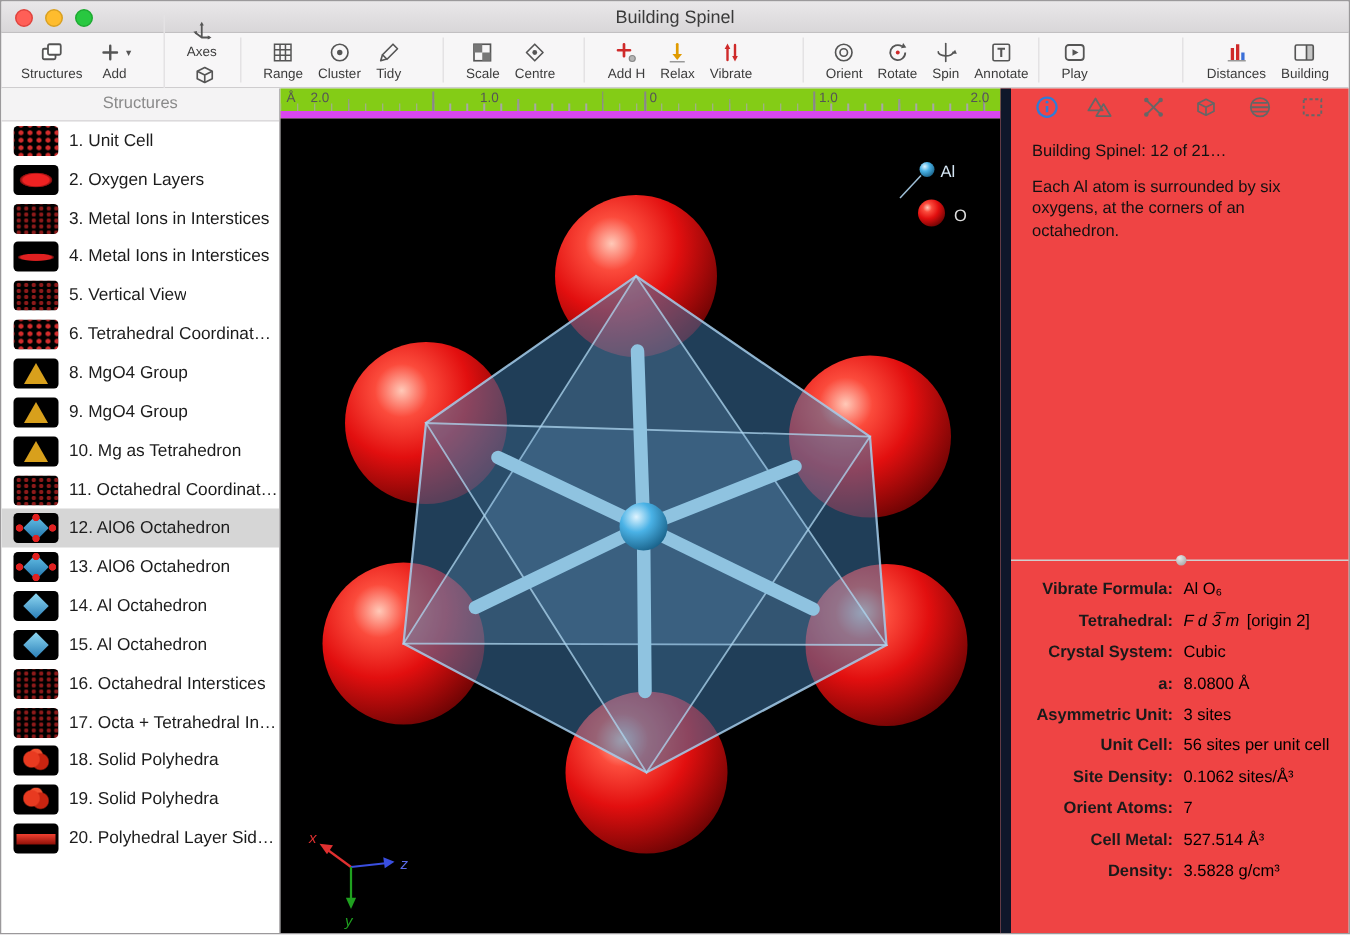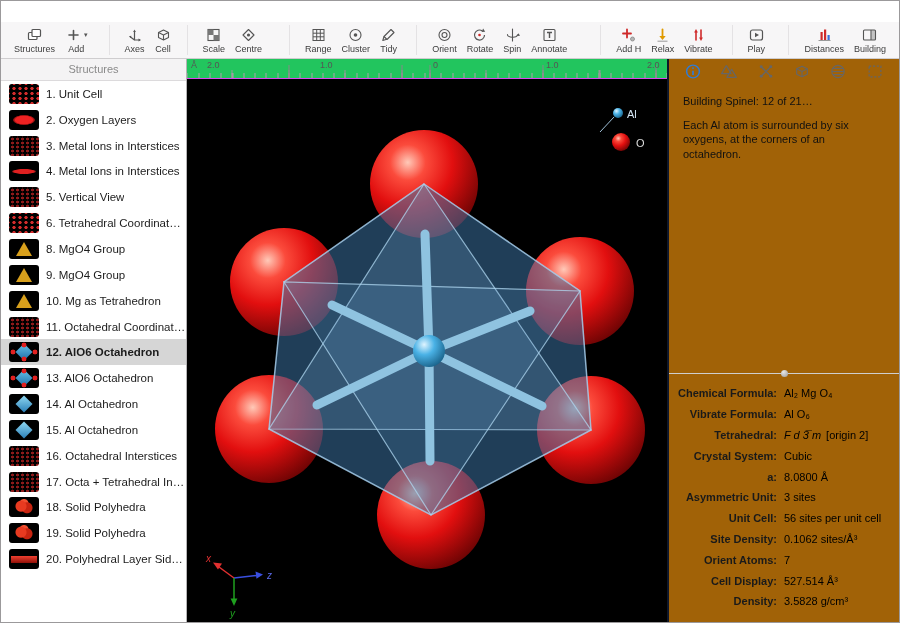--- a/index.html
+++ b/index.html
@@ -16,40 +16,40 @@
   .tl.red { background:#ff5f57; border:1px solid #e0443e; }
   .tl.yellow { background:#febc2e; border:1px solid #d9a022; }
   .tl.green { background:#28c840; border:1px solid #1eaa32; }
 
   
   #toolbar { position:absolute; left:0; right:0; top:21px; height:37px;
     background:#f7f6f7; border-bottom:1px solid #cfcdcf;
     display:flex; align-items:center; padding:0 8px; }
   .tb-group { display:flex; align-items:flex-end; }
   .tb-group + .tb-group { border-left:1px solid #e4e2e4; margin-left:10px; padding-left:10px; }
-  .tb-group:nth-child(2){ margin-left:16px; }
+  .tb-group:nth-child(2){ margin-left:16px;flex-direction:column; }
   .tb-group:nth-child(4){ margin-left:22px; }
   .tb-group:nth-child(5){ margin-left:14px; }
   .tb-group:nth-child(6){ margin-left:28px; }
-  .tb-group:nth-child(7){ margin-left:14px;text-align:right; }
+  .tb-group:nth-child(7){ margin-left:1px;text-align:right; }
   .tb-group:nth-child(8){ margin-left:auto;justify-content:space-between; }
   .tb-item { display:flex; flex-direction:column; align-items:center; padding:1px 5px; cursor:default; }
   .tb-item .ticon { height:17px; display:flex; align-items:center; justify-content:center; }
   .tb-item .caret { font-size:7px; color:#555; margin-left:2px; }
   .tb-item .tlabel { font-size:9px; color:#3c3c3c; margin-top:1px; white-space:nowrap; }
 
   
   #sidebar { position:absolute; left:0; top:58px; bottom:0; width:186px;
     background:#fff; border-right:1px solid #b5b3b5; }
   #sidebar-header { height:22px; line-height:21px; text-align:center; font-size:11px; color:#8a8a8a;
     background:#f4f3f4; border-bottom:1px solid #dcdadc; }
   #structures-list { position:absolute; top:22px; left:0; right:0; bottom:0; overflow:hidden; }
   .sitem { display:flex; align-items:center; height:25.85px; }
   .sitem.sel { background:#d6d6d6; }
-  .sitem.sel .slabel { font-weight:bold; }
+  .sitem.sel .slabel { font-weight:normal; }
   .slabel { font-size:11.5px; color:#1c1c1c; white-space:nowrap; overflow:hidden; }
   .thumb { width:30px; height:20px; border-radius:3px; background-color:#000; margin:0 7px 0 8px;
     flex:none; position:relative; overflow:hidden; }
   .t-dots { background-image:radial-gradient(circle,#d22c2c 0 1.4px,transparent 1.9px);
     background-size:6px 5px; background-position:2px 2px; }
   .t-darkdots { background-image:radial-gradient(circle,#8d1a1a 0 1.2px,transparent 1.7px);
     background-size:5px 4px; background-position:1px 1px; }
   .t-bar::after { content:""; position:absolute; inset:5px 4px;
     background:radial-gradient(ellipse at center,#ee2222 0 55%,#7a0c0c 68%,transparent 72%); }
   .t-ellipse::after { content:""; position:absolute; left:3px; right:3px; top:8px; height:5px;
@@ -70,61 +70,69 @@
   .t-cluster::after { content:""; position:absolute; inset:2px 5px;
     background:
       radial-gradient(circle at 35% 45%,#e83a20 0 5px,transparent 6px),
       radial-gradient(circle at 65% 55%,#c82410 0 5px,transparent 6px),
       radial-gradient(circle at 50% 28%,#f05030 0 4px,transparent 5px); }
   .t-band::after { content:""; position:absolute; left:2px; right:2px; top:7px; height:7px;
     background:linear-gradient(#f04030,#901008); }
 
   
   #ruler { position:absolute; left:186px; top:58px; width:480px; height:20px;
-    background:#22c55e; border-bottom:1px solid #d946ef; overflow:hidden; }
+    background:#84cc16; border-bottom:5px solid #d946ef; overflow:hidden; }
   #ruler .runit { position:absolute; left:4px; top:1px; font-size:9px; color:#555; }
   .ticks { position:absolute; left:0; right:0; bottom:0; background-repeat:repeat-x; }
   .ticks.minor { height:5px;
     background-image:repeating-linear-gradient(to right,#a8a6a8 0 1px,transparent 1px 11.3px);
     background-position-x:242.5px; }
   .ticks.med { height:8px;
     background-image:repeating-linear-gradient(to right,#989698 0 1px,transparent 1px 56.5px);
     background-position-x:242.5px; }
   .ticks.major { height:13px;
     background-image:repeating-linear-gradient(to right,#888688 0 1px,transparent 1px 113px);
     background-position-x:242.5px; }
   .rlabels span { position:absolute; top:1px; font-size:9px; color:#555; }
   .rl0{left:20px} .rl1{left:133px} .rl2{left:246px} .rl3{left:359px} .rl4{left:460px}
 
   
   #viewport { position:absolute; left:186px; top:78px; width:480px; bottom:0; background:#000; }
 
   
   #rightpanel { position:absolute; left:666px; top:58px; right:0; bottom:0;
-    background:#a16207; border-left:2px solid #0f172a; }
+    background:#ef4444; border-left:7px solid #0f172a; }
   #itabs { height:24px; display:flex; align-items:center; justify-content:space-around; padding:0 6px; }
   .itab { display:flex; align-items:center; justify-content:center; width:26px; height:20px; cursor:default; }
   .panel-text { padding:12px 14px 0 14px; font-size:11px; color:#111; }
   .panel-text .status { margin-bottom:11px; }
   .panel-text .descr { line-height:1.3; }
   .splitter { position:absolute; left:0; right:0; top:314px; border-top:1px solid #cfcfcf; }
   .handle-dot { position:absolute; left:50%; top:-4px; width:7px; height:7px; margin-left:-3px;
     border-radius:50%; background:radial-gradient(circle at 35% 30%,#e8e8e8,#9a9a9a); }
   .props { position:absolute; top:324px; left:0; right:4px; }
   .prow { display:flex; align-items:center; height:20.8px; font-size:11px; }
   .plabel { width:108px; text-align:right; font-weight:bold; color:#1a1a1a; flex:none; }
   .pvalue { margin-left:7px; color:#000; white-space:nowrap; }
   .pvalue.italic { font-style:italic; }
   .pvalue2 { margin-left:5px; color:#000; white-space:nowrap; }
 </style>
 </head>
 <body>
 
 <div id="app">
 
+  <div id="titlebar">
+    <div class="traffic">
+      <span class="tl red"></span>
+      <span class="tl yellow"></span>
+      <span class="tl green"></span>
+    </div>
+    <div class="wtitle">Building Spinel</div>
+  </div>
 
   <div id="toolbar">
       <div class="tb-group">
         <div class="tb-item">
           <span class="ticon">
             <svg width="17" height="16" viewBox="0 0 16 16" fill="none" stroke="#555" stroke-width="1.2">
               <rect x="2" y="5.5" width="8.5" height="7" rx="1" fill="#fff"></rect>
               <rect x="5.5" y="2.5" width="8.5" height="7" rx="1" fill="#fff"></rect>
             </svg>
           </span>
@@ -158,105 +166,65 @@
               <path d="M3 5.5L8 3l5 2.5v5L8 13l-5-2.5z"></path>
               <path d="M3 5.5L8 8l5-2.5M8 8v5"></path>
             </svg>
           </span>
           <span class="tlabel">Cell</span>
         </div>
       </div>
       <div class="tb-group">
         <div class="tb-item">
           <span class="ticon">
+            <svg width="17" height="16" viewBox="0 0 16 16" fill="none" stroke="#555" stroke-width="1">
+              <rect x="2.5" y="2.5" width="11" height="11"></rect>
+              <path d="M6.2 2.5v11M9.8 2.5v11M2.5 6.2h11M2.5 9.8h11"></path>
+            </svg>
+          </span>
+          <span class="tlabel">Range</span>
+        </div>
+        <div class="tb-item">
+          <span class="ticon">
+            <svg width="17" height="16" viewBox="0 0 16 16" fill="none" stroke="#555" stroke-width="1.1">
+              <circle cx="8" cy="8" r="5.5"></circle>
+              <circle cx="8" cy="8" r="1.8" fill="#555" stroke="none"></circle>
+            </svg>
+          </span>
+          <span class="tlabel">Cluster</span>
+        </div>
+        <div class="tb-item">
+          <span class="ticon">
+            <svg width="17" height="16" viewBox="0 0 16 16" fill="none" stroke="#555" stroke-width="1.1" stroke-linejoin="round">
+              <path d="M10.5 2.5l3 3-7 7-3-3z"></path>
+              <path d="M3.5 9.5l-1.2 4 4-1.2"></path>
+            </svg>
+          </span>
+          <span class="tlabel">Tidy</span>
+        </div>
+      </div>
+      <div class="tb-group">
+        <div class="tb-item">
+          <span class="ticon">
             <svg width="17" height="16" viewBox="0 0 16 16" fill="none" stroke="#555" stroke-width="1.1">
               <rect x="2.5" y="2.5" width="11" height="11"></rect>
               <rect x="2.5" y="2.5" width="5.5" height="5.5" fill="#777" stroke="none"></rect>
               <rect x="8" y="8" width="5.5" height="5.5" fill="#777" stroke="none"></rect>
             </svg>
           </span>
           <span class="tlabel">Scale</span>
         </div>
         <div class="tb-item">
           <span class="ticon">
             <svg width="17" height="16" viewBox="0 0 16 16" fill="none" stroke="#555" stroke-width="1.1" stroke-linejoin="round">
               <path d="M8 2.5L13.5 8L8 13.5L2.5 8z"></path>
               <circle cx="8" cy="8" r="1.6" fill="#555" stroke="none"></circle>
             </svg>
           </span>
           <span class="tlabel">Centre</span>
-        </div>
-      </div>
-      <div class="tb-group">
-        <div class="tb-item">
-          <span class="ticon">
-            <svg width="17" height="16" viewBox="0 0 16 16" fill="none" stroke="#555" stroke-width="1">
-              <rect x="2.5" y="2.5" width="11" height="11"></rect>
-              <path d="M6.2 2.5v11M9.8 2.5v11M2.5 6.2h11M2.5 9.8h11"></path>
-            </svg>
-          </span>
-          <span class="tlabel">Range</span>
-        </div>
-        <div class="tb-item">
-          <span class="ticon">
-            <svg width="17" height="16" viewBox="0 0 16 16" fill="none" stroke="#555" stroke-width="1.1">
-              <circle cx="8" cy="8" r="5.5"></circle>
-              <circle cx="8" cy="8" r="1.8" fill="#555" stroke="none"></circle>
-            </svg>
-          </span>
-          <span class="tlabel">Cluster</span>
-        </div>
-        <div class="tb-item">
-          <span class="ticon">
-            <svg width="17" height="16" viewBox="0 0 16 16" fill="none" stroke="#555" stroke-width="1.1" stroke-linejoin="round">
-              <path d="M10.5 2.5l3 3-7 7-3-3z"></path>
-              <path d="M3.5 9.5l-1.2 4 4-1.2"></path>
-            </svg>
-          </span>
-          <span class="tlabel">Tidy</span>
-        </div>
-      </div>
-      <div class="tb-group">
-        <div class="tb-item">
-          <span class="ticon">
-            <svg width="17" height="16" viewBox="0 0 16 16" fill="none" stroke="#555" stroke-width="1.1">
-              <circle cx="8" cy="8" r="5.5"></circle>
-              <circle cx="8" cy="8" r="2.5"></circle>
-            </svg>
-          </span>
-          <span class="tlabel">Orient</span>
-        </div>
-        <div class="tb-item">
-          <span class="ticon">
-            <svg width="17" height="16" viewBox="0 0 16 16" fill="none" stroke="#555" stroke-width="1.2">
-              <path d="M13 8a5 5 0 1 1-2.2-4.1"></path>
-              <polygon points="11.6,1.6 10.2,5.1 13.7,4.7" fill="#555" stroke="none"></polygon>
-              <circle cx="8" cy="8" r="1.3" fill="#cf2a2a" stroke="none"></circle>
-            </svg>
-          </span>
-          <span class="tlabel">Rotate</span>
-        </div>
-        <div class="tb-item">
-          <span class="ticon">
-            <svg width="17" height="16" viewBox="0 0 16 16" fill="none" stroke="#555" stroke-width="1.1" stroke-linecap="round">
-              <path d="M8 2v12"></path>
-              <path d="M3 7.5a5 2.6 0 1 0 10 .3"></path>
-              <polygon points="14.2,6.2 12.2,8.8 15.4,8.9" fill="#555" stroke="none"></polygon>
-            </svg>
-          </span>
-          <span class="tlabel">Spin</span>
-        </div>
-        <div class="tb-item">
-          <span class="ticon">
-            <svg width="17" height="16" viewBox="0 0 16 16" fill="none" stroke="#555" stroke-width="1.1">
-              <rect x="2.5" y="2.5" width="11" height="11" rx="1"></rect>
-              <path d="M5.5 5.5h5M8 5.5v5.5" stroke-width="1.4"></path>
-            </svg>
-          </span>
-          <span class="tlabel">Annotate</span>
         </div>
       </div>
       <div class="tb-group">
         <div class="tb-item">
           <span class="ticon">
             <svg width="17" height="16" viewBox="0 0 16 16" fill="none">
               <circle cx="12" cy="12" r="2" fill="#b5b5b5" stroke="#888" stroke-width="0.8"></circle>
               <path d="M6.5 2.5v8M2.5 6.5h8" stroke="#cf2a2a" stroke-width="1.8" stroke-linecap="round"></path>
             </svg>
           </span>
@@ -275,20 +243,60 @@
         <div class="tb-item">
           <span class="ticon">
             <svg width="17" height="16" viewBox="0 0 16 16" fill="none">
               <path d="M5.5 13V5.5" stroke="#cf2a2a" stroke-width="1.6" stroke-linecap="round"></path>
               <polygon points="5.5,2 3.6,5.6 7.4,5.6" fill="#cf2a2a"></polygon>
               <path d="M10.5 3v7.5" stroke="#cf2a2a" stroke-width="1.6" stroke-linecap="round"></path>
               <polygon points="10.5,14 8.6,10.4 12.4,10.4" fill="#cf2a2a"></polygon>
             </svg>
           </span>
           <span class="tlabel">Vibrate</span>
+        </div>
+      </div>
+      <div class="tb-group">
+        <div class="tb-item">
+          <span class="ticon">
+            <svg width="17" height="16" viewBox="0 0 16 16" fill="none" stroke="#555" stroke-width="1.1">
+              <circle cx="8" cy="8" r="5.5"></circle>
+              <circle cx="8" cy="8" r="2.5"></circle>
+            </svg>
+          </span>
+          <span class="tlabel">Orient</span>
+        </div>
+        <div class="tb-item">
+          <span class="ticon">
+            <svg width="17" height="16" viewBox="0 0 16 16" fill="none" stroke="#555" stroke-width="1.2">
+              <path d="M13 8a5 5 0 1 1-2.2-4.1"></path>
+              <polygon points="11.6,1.6 10.2,5.1 13.7,4.7" fill="#555" stroke="none"></polygon>
+              <circle cx="8" cy="8" r="1.3" fill="#cf2a2a" stroke="none"></circle>
+            </svg>
+          </span>
+          <span class="tlabel">Rotate</span>
+        </div>
+        <div class="tb-item">
+          <span class="ticon">
+            <svg width="17" height="16" viewBox="0 0 16 16" fill="none" stroke="#555" stroke-width="1.1" stroke-linecap="round">
+              <path d="M8 2v12"></path>
+              <path d="M3 7.5a5 2.6 0 1 0 10 .3"></path>
+              <polygon points="14.2,6.2 12.2,8.8 15.4,8.9" fill="#555" stroke="none"></polygon>
+            </svg>
+          </span>
+          <span class="tlabel">Spin</span>
+        </div>
+        <div class="tb-item">
+          <span class="ticon">
+            <svg width="17" height="16" viewBox="0 0 16 16" fill="none" stroke="#555" stroke-width="1.1">
+              <rect x="2.5" y="2.5" width="11" height="11" rx="1"></rect>
+              <path d="M5.5 5.5h5M8 5.5v5.5" stroke-width="1.4"></path>
+            </svg>
+          </span>
+          <span class="tlabel">Annotate</span>
         </div>
       </div>
       <div class="tb-group">
         <div class="tb-item">
           <span class="ticon">
             <svg width="17" height="16" viewBox="0 0 16 16" fill="none" stroke="#555" stroke-width="1.2">
               <rect x="2" y="3" width="12" height="10" rx="2"></rect>
               <polygon points="6.5,5.8 10.5,8 6.5,10.2" fill="#555" stroke="none"></polygon>
             </svg>
           </span>
@@ -524,24 +532,20 @@
       </div>
     <div class="panel-text">
       <div class="status">Building Spinel: 12 of 21…</div>
       <div class="descr">Each Al atom is surrounded by six oxygens, at the corners of an octahedron.</div>
     </div>
     <div class="splitter">
       <span class="handle-dot"></span>
     </div>
     <div class="props">
         <div class="prow">
-          <span class="plabel">Chemical Formula:</span>
-          <span class="pvalue">Al₂ Mg O₄</span>
-        </div>
-        <div class="prow">
           <span class="plabel">Vibrate Formula:</span>
           <span class="pvalue">Al O₆</span>
         </div>
         <div class="prow">
           <span class="plabel">Tetrahedral:</span>
           <span class="pvalue italic">F d 3̅ m</span>
           <span class="pvalue2">[origin 2]</span>
         </div>
         <div class="prow">
           <span class="plabel">Crystal System:</span>
@@ -561,21 +565,21 @@
         </div>
         <div class="prow">
           <span class="plabel">Site Density:</span>
           <span class="pvalue">0.1062 sites/Å³</span>
         </div>
         <div class="prow">
           <span class="plabel">Orient Atoms:</span>
           <span class="pvalue">7</span>
         </div>
         <div class="prow">
-          <span class="plabel">Cell Display:</span>
+          <span class="plabel">Cell Metal:</span>
           <span class="pvalue">527.514 Å³</span>
         </div>
         <div class="prow">
           <span class="plabel">Density:</span>
           <span class="pvalue">3.5828 g/cm³</span>
         </div>
       </div>
   </div>
 
 </div>

